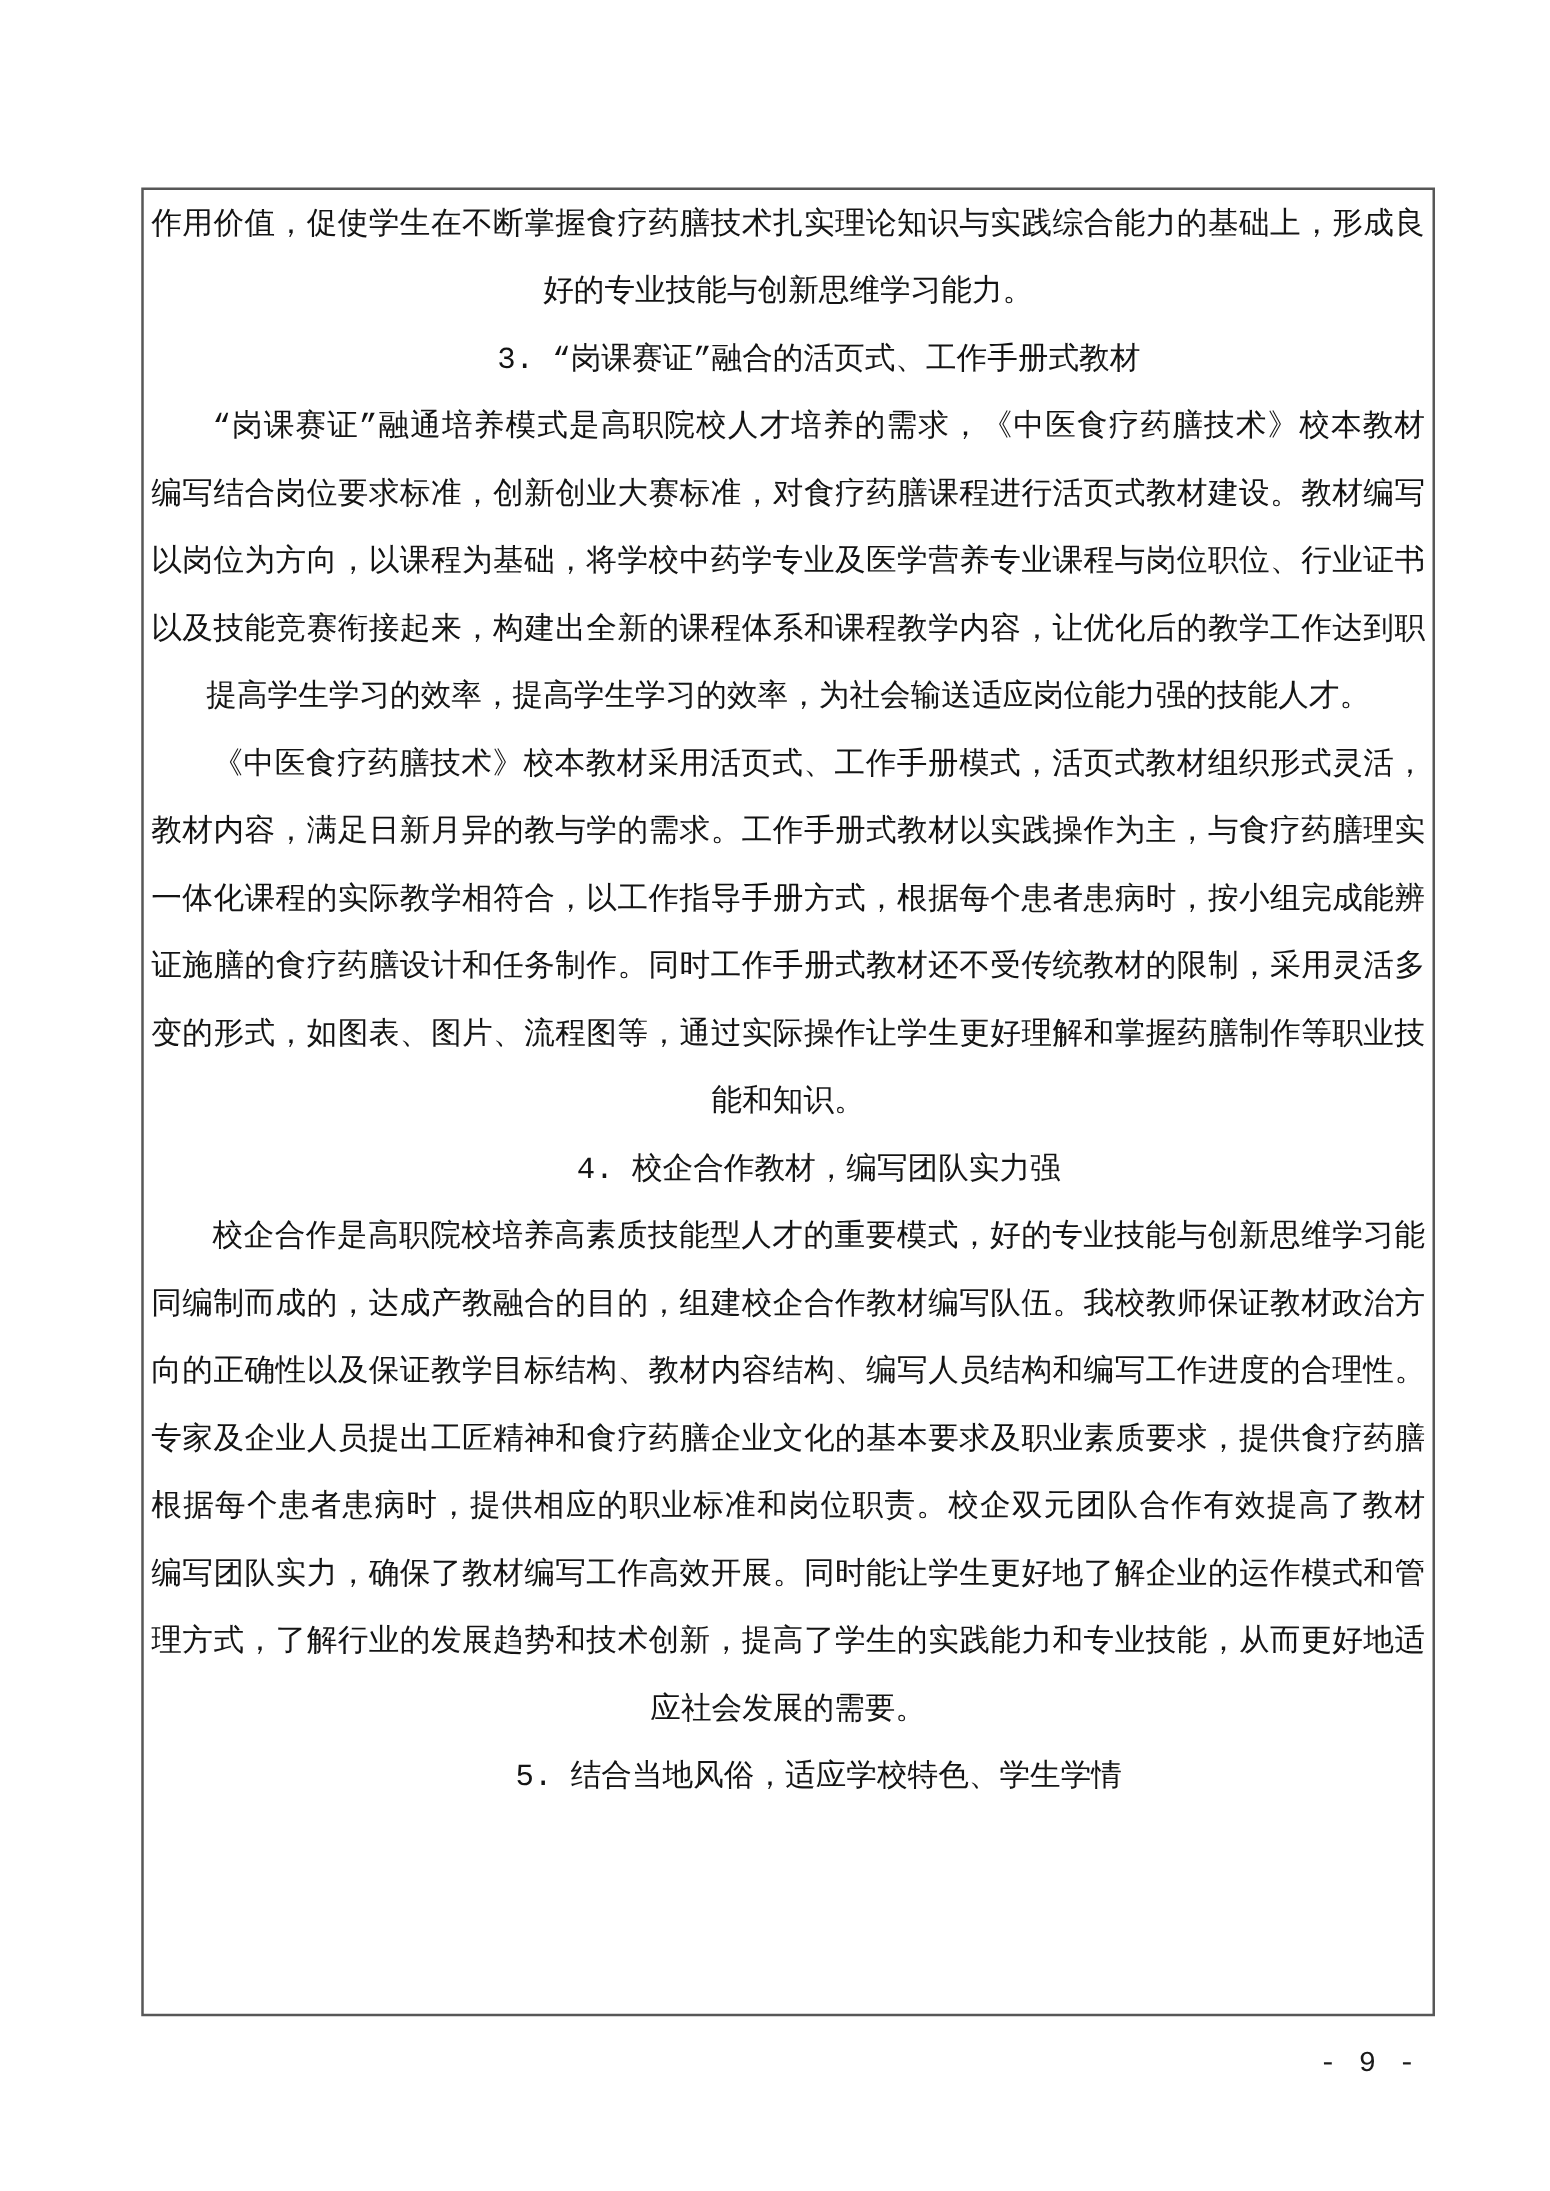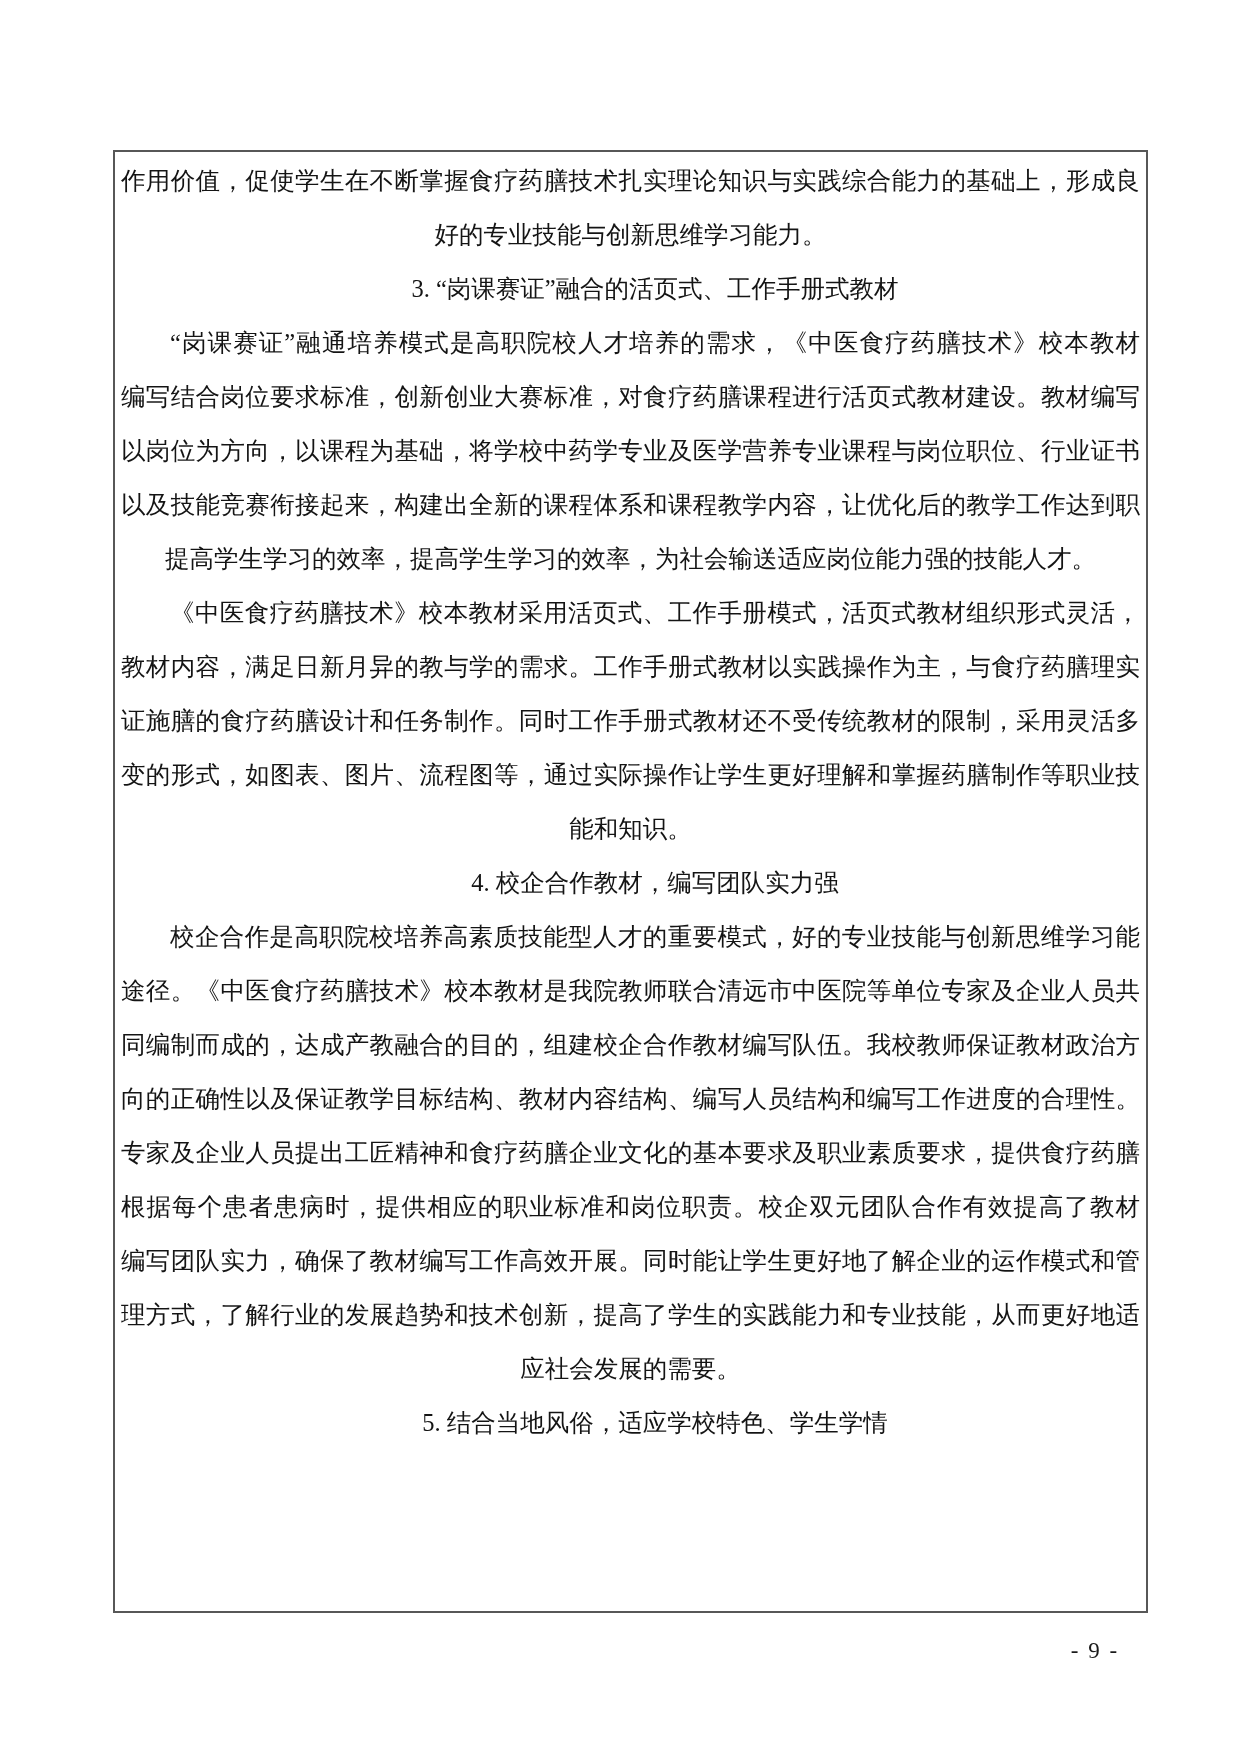--- a/index.html
+++ b/index.html
@@ -1,21 +1,21 @@
 <!DOCTYPE html>
 <html><head>
 <meta charset="utf-8">
 <style>
   html, body { margin: 0; padding: 0; background: #ffffff; }
   .page {
     position: relative;
     width: 1240px;
     height: 1753px;
     background: #ffffff;
-    font-family: Liberation Serif, serif;
+    font-family: Liberation Mono, monospace;
     color: #141414;
     overflow: hidden;
   }
   .content-box {
     position: absolute;
     left: 113px;
     top: 150px;
     width: 1035px;
     height: 1463px;
     box-sizing: border-box;
@@ -57,26 +57,26 @@
     <div class="ln fill">作用价值，促使学生在不断掌握食疗药膳技术扎实理论知识与实践综合能力的基础上，形成良</div>
     <div class="ln">好的专业技能与创新思维学习能力。</div>
     <div class="ln ind">3. “岗课赛证”融合的活页式、工作手册式教材</div>
     <div class="ln ind fill">“岗课赛证”融通培养模式是高职院校人才培养的需求，《中医食疗药膳技术》校本教材</div>
     <div class="ln fill">编写结合岗位要求标准，创新创业大赛标准，对食疗药膳课程进行活页式教材建设。教材编写</div>
     <div class="ln fill">以岗位为方向，以课程为基础，将学校中药学专业及医学营养专业课程与岗位职位、行业证书</div>
     <div class="ln fill">以及技能竞赛衔接起来，构建出全新的课程体系和课程教学内容，让优化后的教学工作达到职</div>
     <div class="ln">提高学生学习的效率，提高学生学习的效率，为社会输送适应岗位能力强的技能人才。</div>
     <div class="ln ind fill">《中医食疗药膳技术》校本教材采用活页式、工作手册模式，活页式教材组织形式灵活，</div>
     <div class="ln fill">教材内容，满足日新月异的教与学的需求。工作手册式教材以实践操作为主，与食疗药膳理实</div>
+    <div class="ln fill">一体化课程的实际教学相符合，以工作指导手册方式，根据每个患者患病时，按小组完成能辨</div>
     <div class="ln fill">证施膳的食疗药膳设计和任务制作。同时工作手册式教材还不受传统教材的限制，采用灵活多</div>
     <div class="ln fill">变的形式，如图表、图片、流程图等，通过实际操作让学生更好理解和掌握药膳制作等职业技</div>
     <div class="ln">能和知识。</div>
     <div class="ln ind">4. 校企合作教材，编写团队实力强</div>
     <div class="ln ind fill">校企合作是高职院校培养高素质技能型人才的重要模式，好的专业技能与创新思维学习能力</div>
-    <div class="ln fill">途径。《中医食疗药膳技术》校本教材是我院教师联合清远市中医院等单位专家及企业人员共</div>
     <div class="ln fill">同编制而成的，达成产教融合的目的，组建校企合作教材编写队伍。我校教师保证教材政治方</div>
     <div class="ln fill">向的正确性以及保证教学目标结构、教材内容结构、编写人员结构和编写工作进度的合理性。</div>
     <div class="ln fill">专家及企业人员提出工匠精神和食疗药膳企业文化的基本要求及职业素质要求，提供食疗药膳</div>
     <div class="ln fill">根据每个患者患病时，提供相应的职业标准和岗位职责。校企双元团队合作有效提高了教材</div>
     <div class="ln fill">编写团队实力，确保了教材编写工作高效开展。同时能让学生更好地了解企业的运作模式和管</div>
     <div class="ln fill">理方式，了解行业的发展趋势和技术创新，提高了学生的实践能力和专业技能，从而更好地适</div>
     <div class="ln">应社会发展的需要。</div>
     <div class="ln ind">5. 结合当地风俗，适应学校特色、学生学情</div>
   </div>
   <div class="page-num">- 9 -</div>

